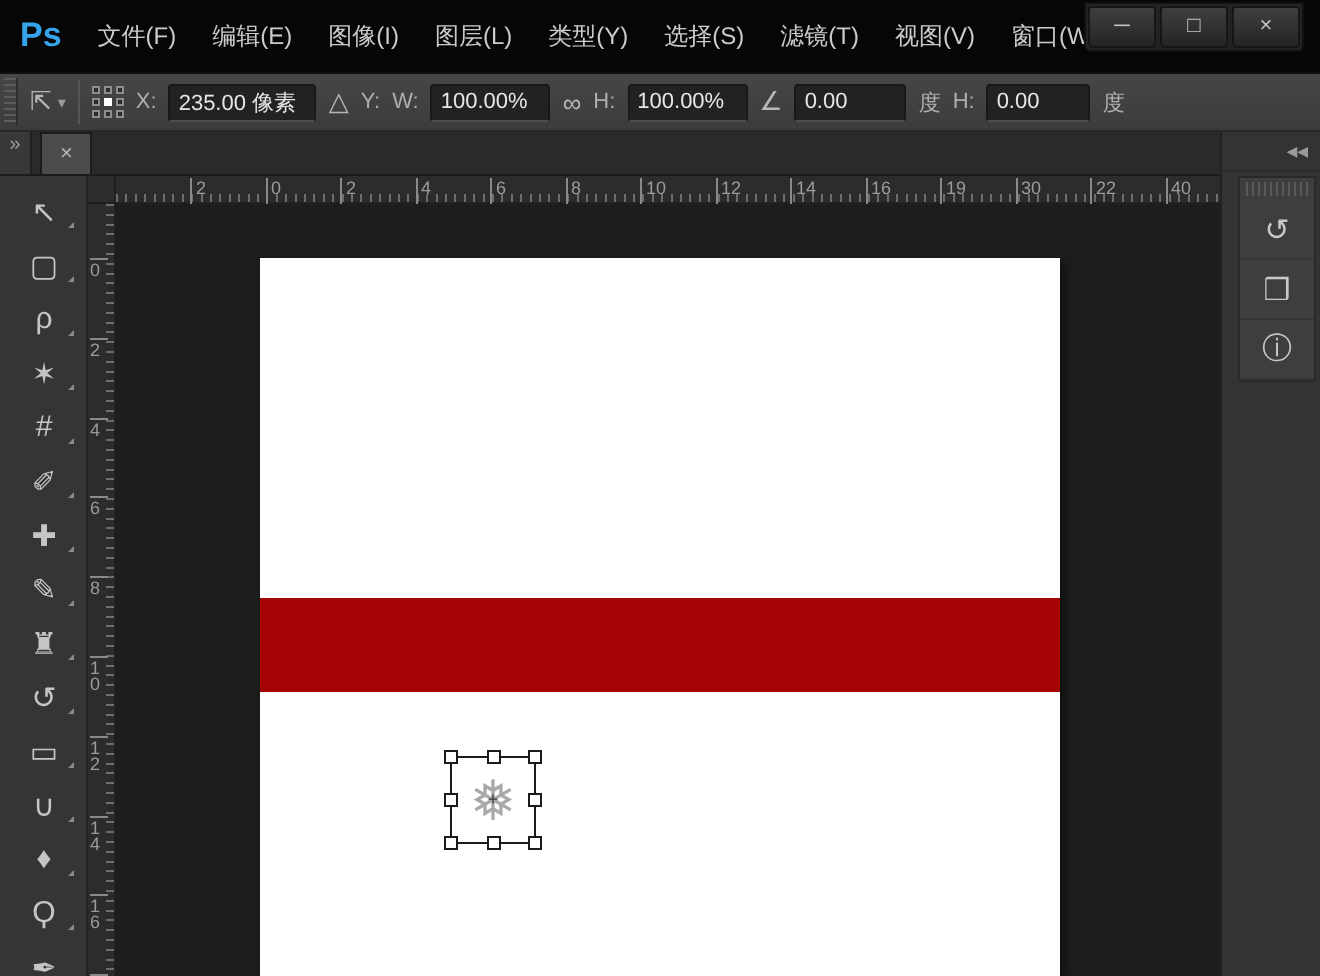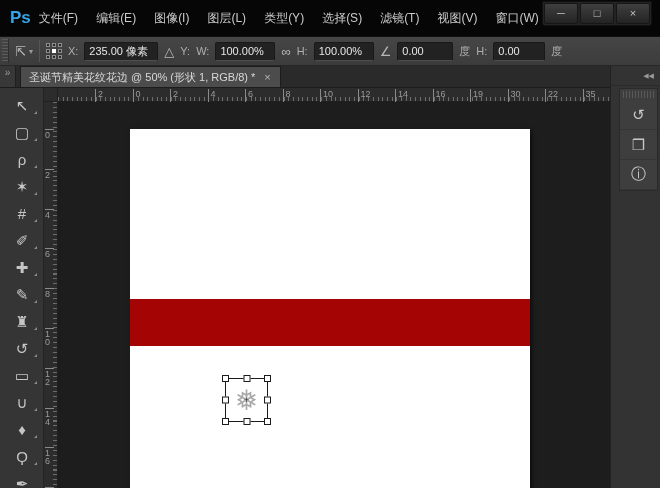--- a/index.html
+++ b/index.html
@@ -2,21 +2,21 @@
 <html><head>
 <meta charset="utf-8">
 <style>
   * { margin:0; padding:0; box-sizing:border-box; }
   html,body { background:#000; }
   body { font-family:"Liberation Sans","DejaVu Sans",sans-serif; }
   .app { position:relative; width:660px; height:488px; overflow:hidden; background:#1d1d1d; }
 
   
   .menubar { position:absolute; left:0; top:0; width:660px; height:36px; background:#060606; display:flex; align-items:center; }
-  .logo { font-weight:bold; font-size:17px; margin:0 6px 0 10px; letter-spacing:0; }
+  .logo { font-weight:bold; font-size:17px; margin:0 16px 0 10px; letter-spacing:0; }
   .menu { display:flex; align-items:center; gap:14px; }
   .menu-item { color:#cbcbcb; font-size:12px; cursor:default; padding:3px 2px; }
   .win-controls { position:absolute; right:8px; top:1px; display:flex; gap:2px; background:#232323; padding:1px; border:1px solid #111; border-radius:0 0 3px 3px; }
   .win-btn { width:34px; height:21px; background:linear-gradient(#3f3f3f,#242424); border:1px solid #161616; border-radius:2px; color:#c3c3c3; font-size:11px; line-height:19px; text-align:center; }
 
   
   .optionsbar { position:absolute; left:0; top:36px; width:660px; height:30px; background:linear-gradient(#464646,#3c3c3c); border-top:1px solid #101010; border-bottom:1px solid #272727; display:flex; align-items:center; gap:6px; padding-left:2px; white-space:nowrap; }
   .vgrip { width:7px; height:24px; background:repeating-linear-gradient(180deg,#5c5c5c 0 1px,transparent 1px 3px); border-right:1px solid #2e2e2e; }
   .opt-icon { color:#b8b8b8; font-size:13px; }
   .opt-caret { color:#9a9a9a; font-size:8px; margin-left:-3px; }
@@ -125,21 +125,20 @@
     <input class="opt-field w56" value="0.00" style="">
     <span class="opt-label">度</span>
     <span class="opt-label">H:</span>
     <input class="opt-field w52" value="0.00" style="">
     <span class="opt-label">度</span>
   </div>
 
   <div class="tabbar">
     <div class="tools-chevron">»</div>
     <div class="doc-tab">
-      <span class="title">圣诞节精美花纹花边 @ 50% (形状 1, RGB/8) *</span>
       <span class="close">×</span>
     </div>
   </div>
 
   <div class="toolbar">
 
   <div class="tool" style="--i: 0;">
         <span>↖</span>
       </div>
       <div class="tool" style="--i: 1;">
@@ -195,21 +194,21 @@
       <span class="rlabel" style="--i: 3;">4</span>
       <span class="rlabel" style="--i: 4;">6</span>
       <span class="rlabel" style="--i: 5;">8</span>
       <span class="rlabel" style="--i: 6;">10</span>
       <span class="rlabel" style="--i: 7;">12</span>
       <span class="rlabel" style="--i: 8;">14</span>
       <span class="rlabel" style="--i: 9;">16</span>
       <span class="rlabel" style="--i: 10;">19</span>
       <span class="rlabel" style="--i: 11;">30</span>
       <span class="rlabel" style="--i: 12;">22</span>
-      <span class="rlabel" style="--i: 13;">35</span>
+      <span class="rlabel" style="--i: 13;">40</span>
     </div>
   <div class="vruler">
 
   <span class="rlabel" style="--i: 0;">0</span>
       <span class="rlabel" style="--i: 1;">2</span>
       <span class="rlabel" style="--i: 2;">4</span>
       <span class="rlabel" style="--i: 3;">6</span>
       <span class="rlabel" style="--i: 4;">8</span>
       <span class="rlabel" style="--i: 5;">10</span>
       <span class="rlabel" style="--i: 6;">12</span>

